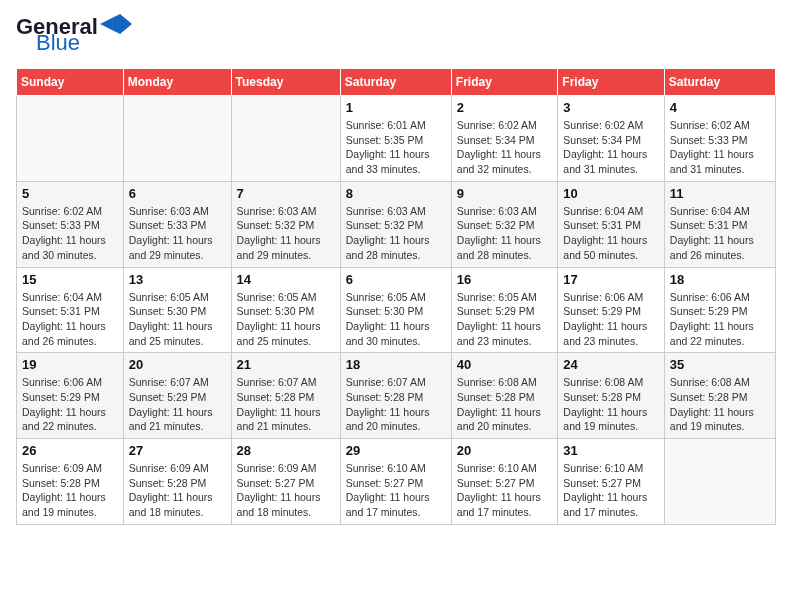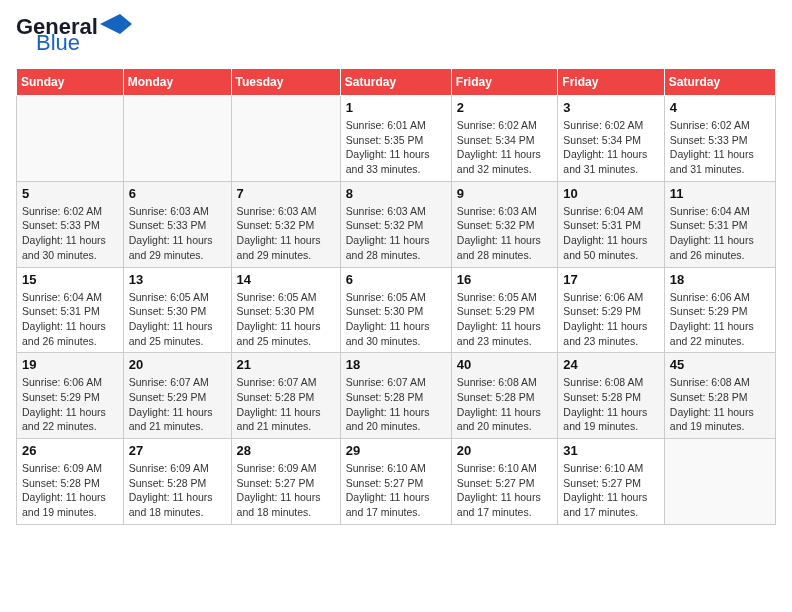--- a/index.html
+++ b/index.html
@@ -260,21 +260,21 @@
           <div class="day-info">Sunset: 5:28 PM</div>
           <div class="day-info">Daylight: 11 hours and 20 minutes.</div>
         </td>
         <td>
           <div class="day-number">24</div>
           <div class="day-info">Sunrise: 6:08 AM</div>
           <div class="day-info">Sunset: 5:28 PM</div>
           <div class="day-info">Daylight: 11 hours and 19 minutes.</div>
         </td>
         <td>
-          <div class="day-number">45</div>
+          <div class="day-number">35</div>
           <div class="day-info">Sunrise: 6:08 AM</div>
           <div class="day-info">Sunset: 5:28 PM</div>
           <div class="day-info">Daylight: 11 hours and 19 minutes.</div>
         </td>
       </tr>
       <tr>
         <td>
           <div class="day-number">26</div>
           <div class="day-info">Sunrise: 6:09 AM</div>
           <div class="day-info">Sunset: 5:28 PM</div>

